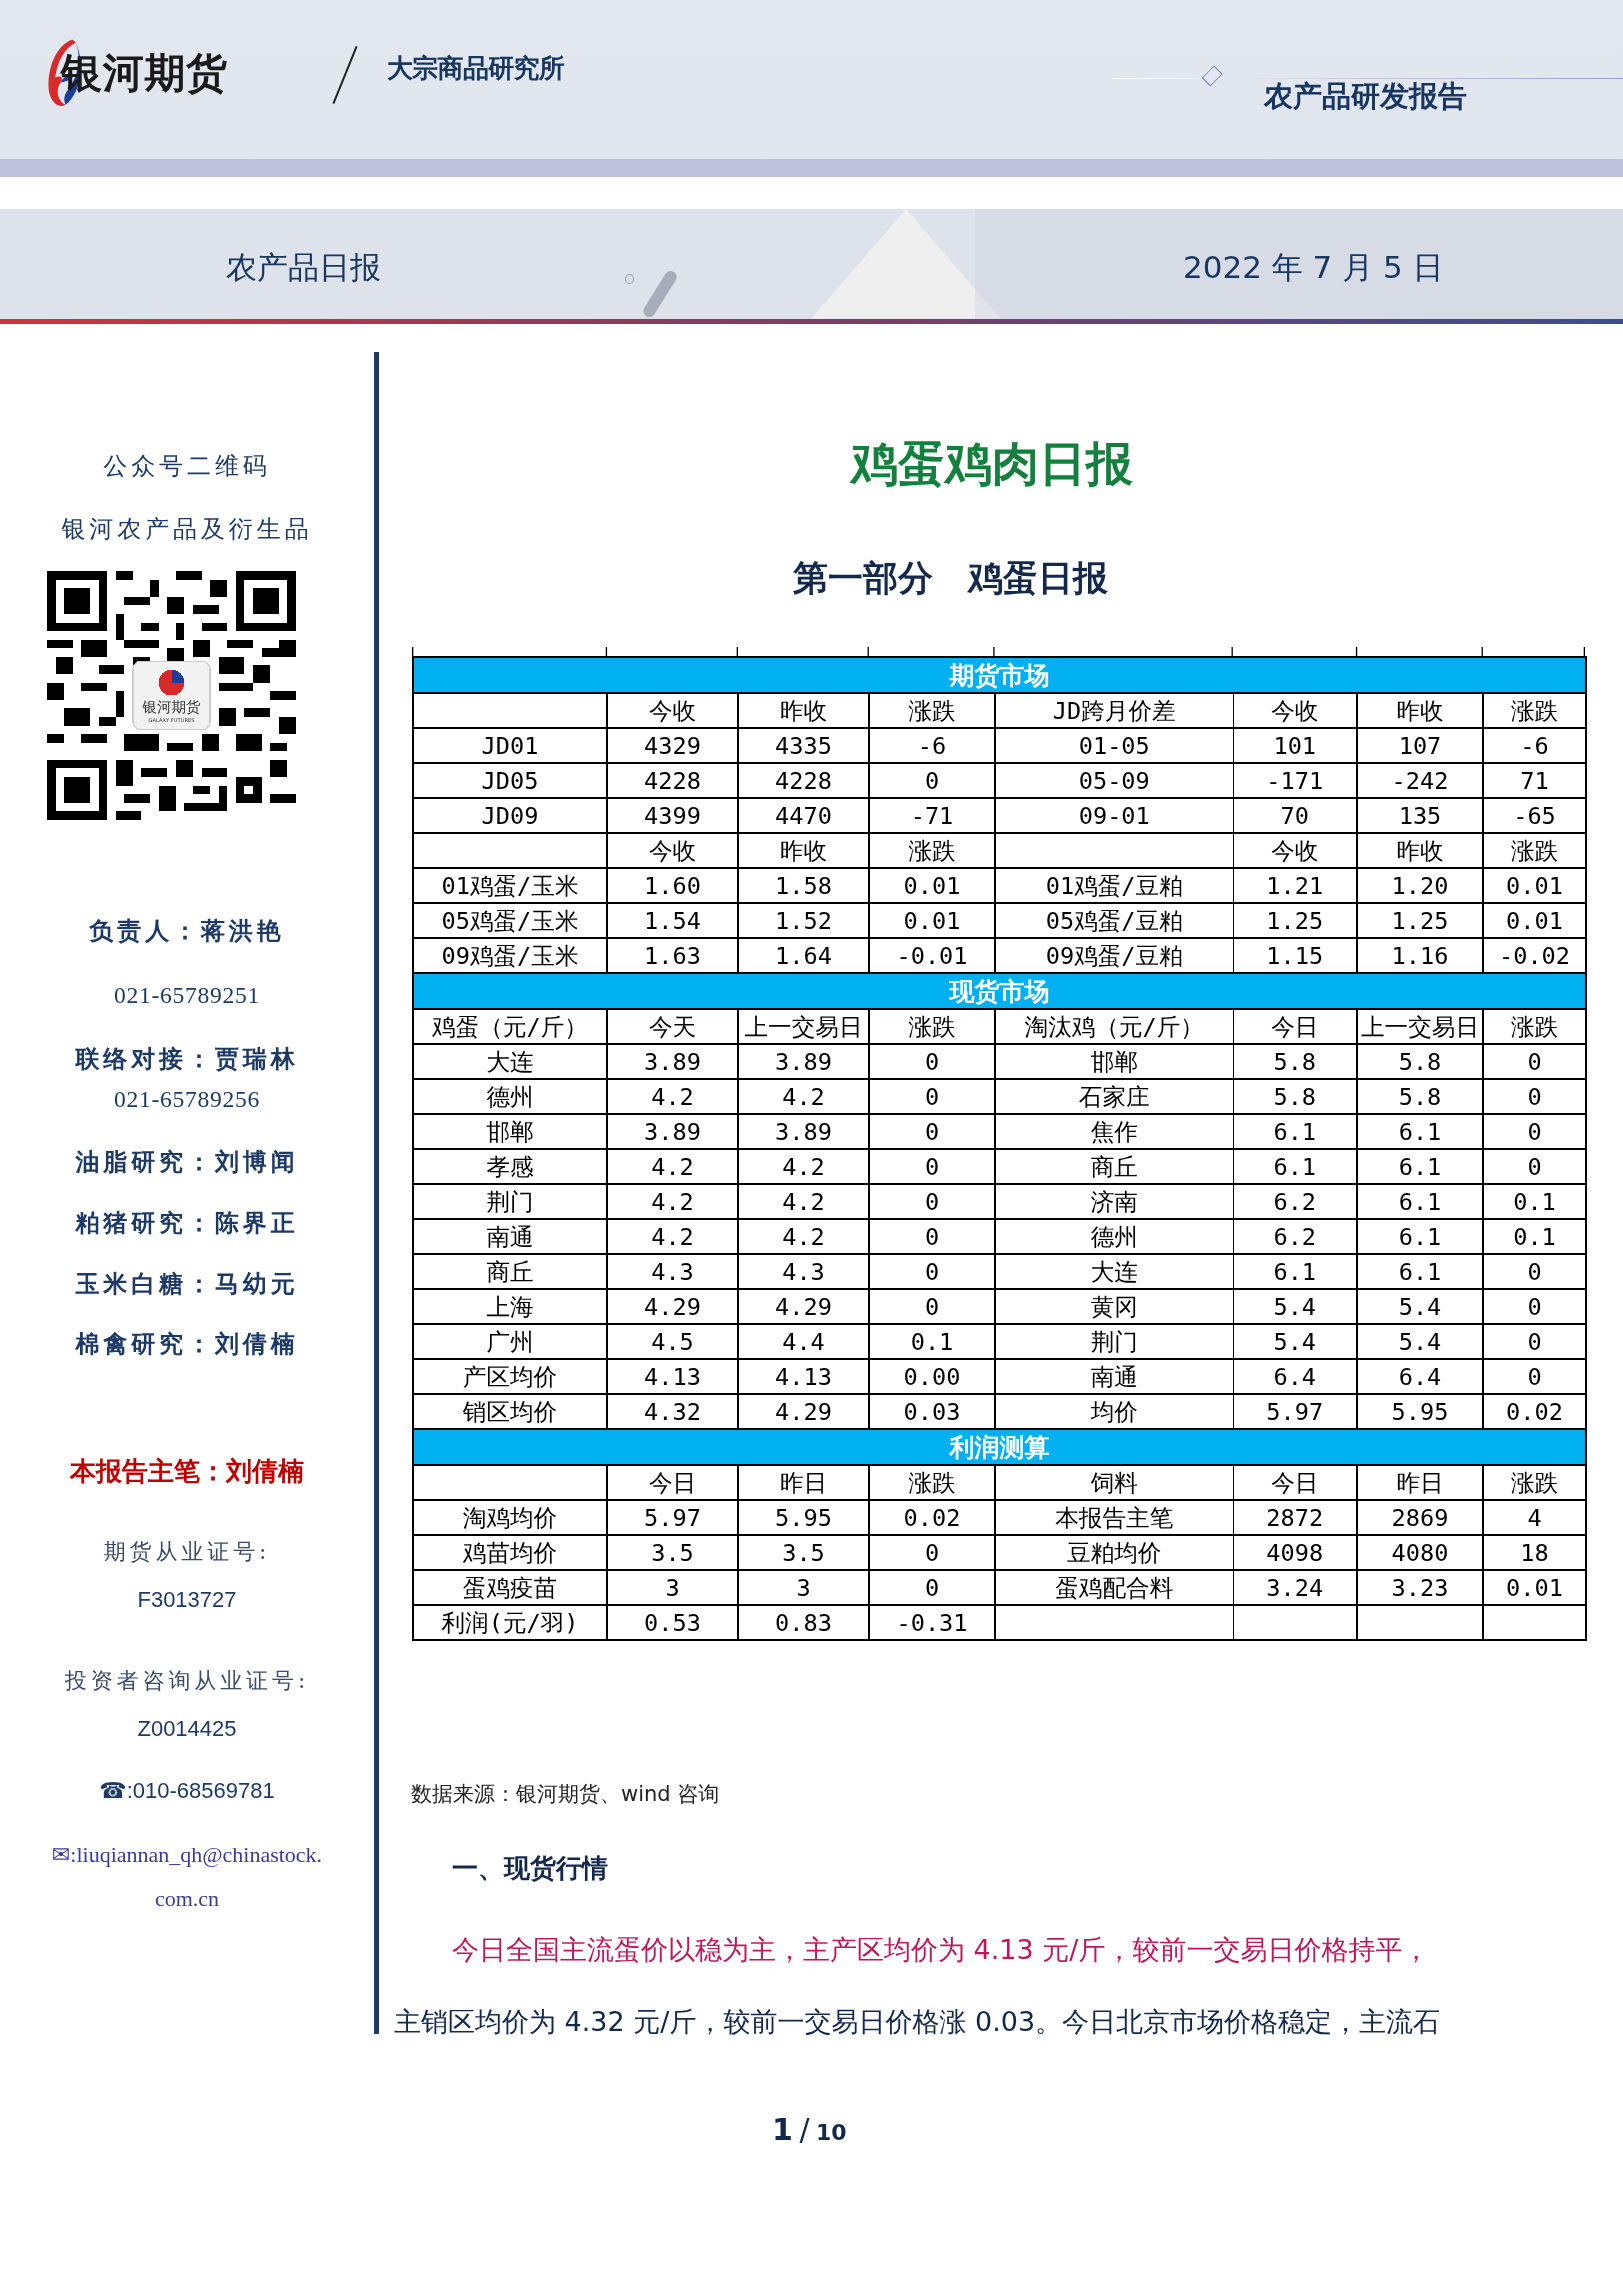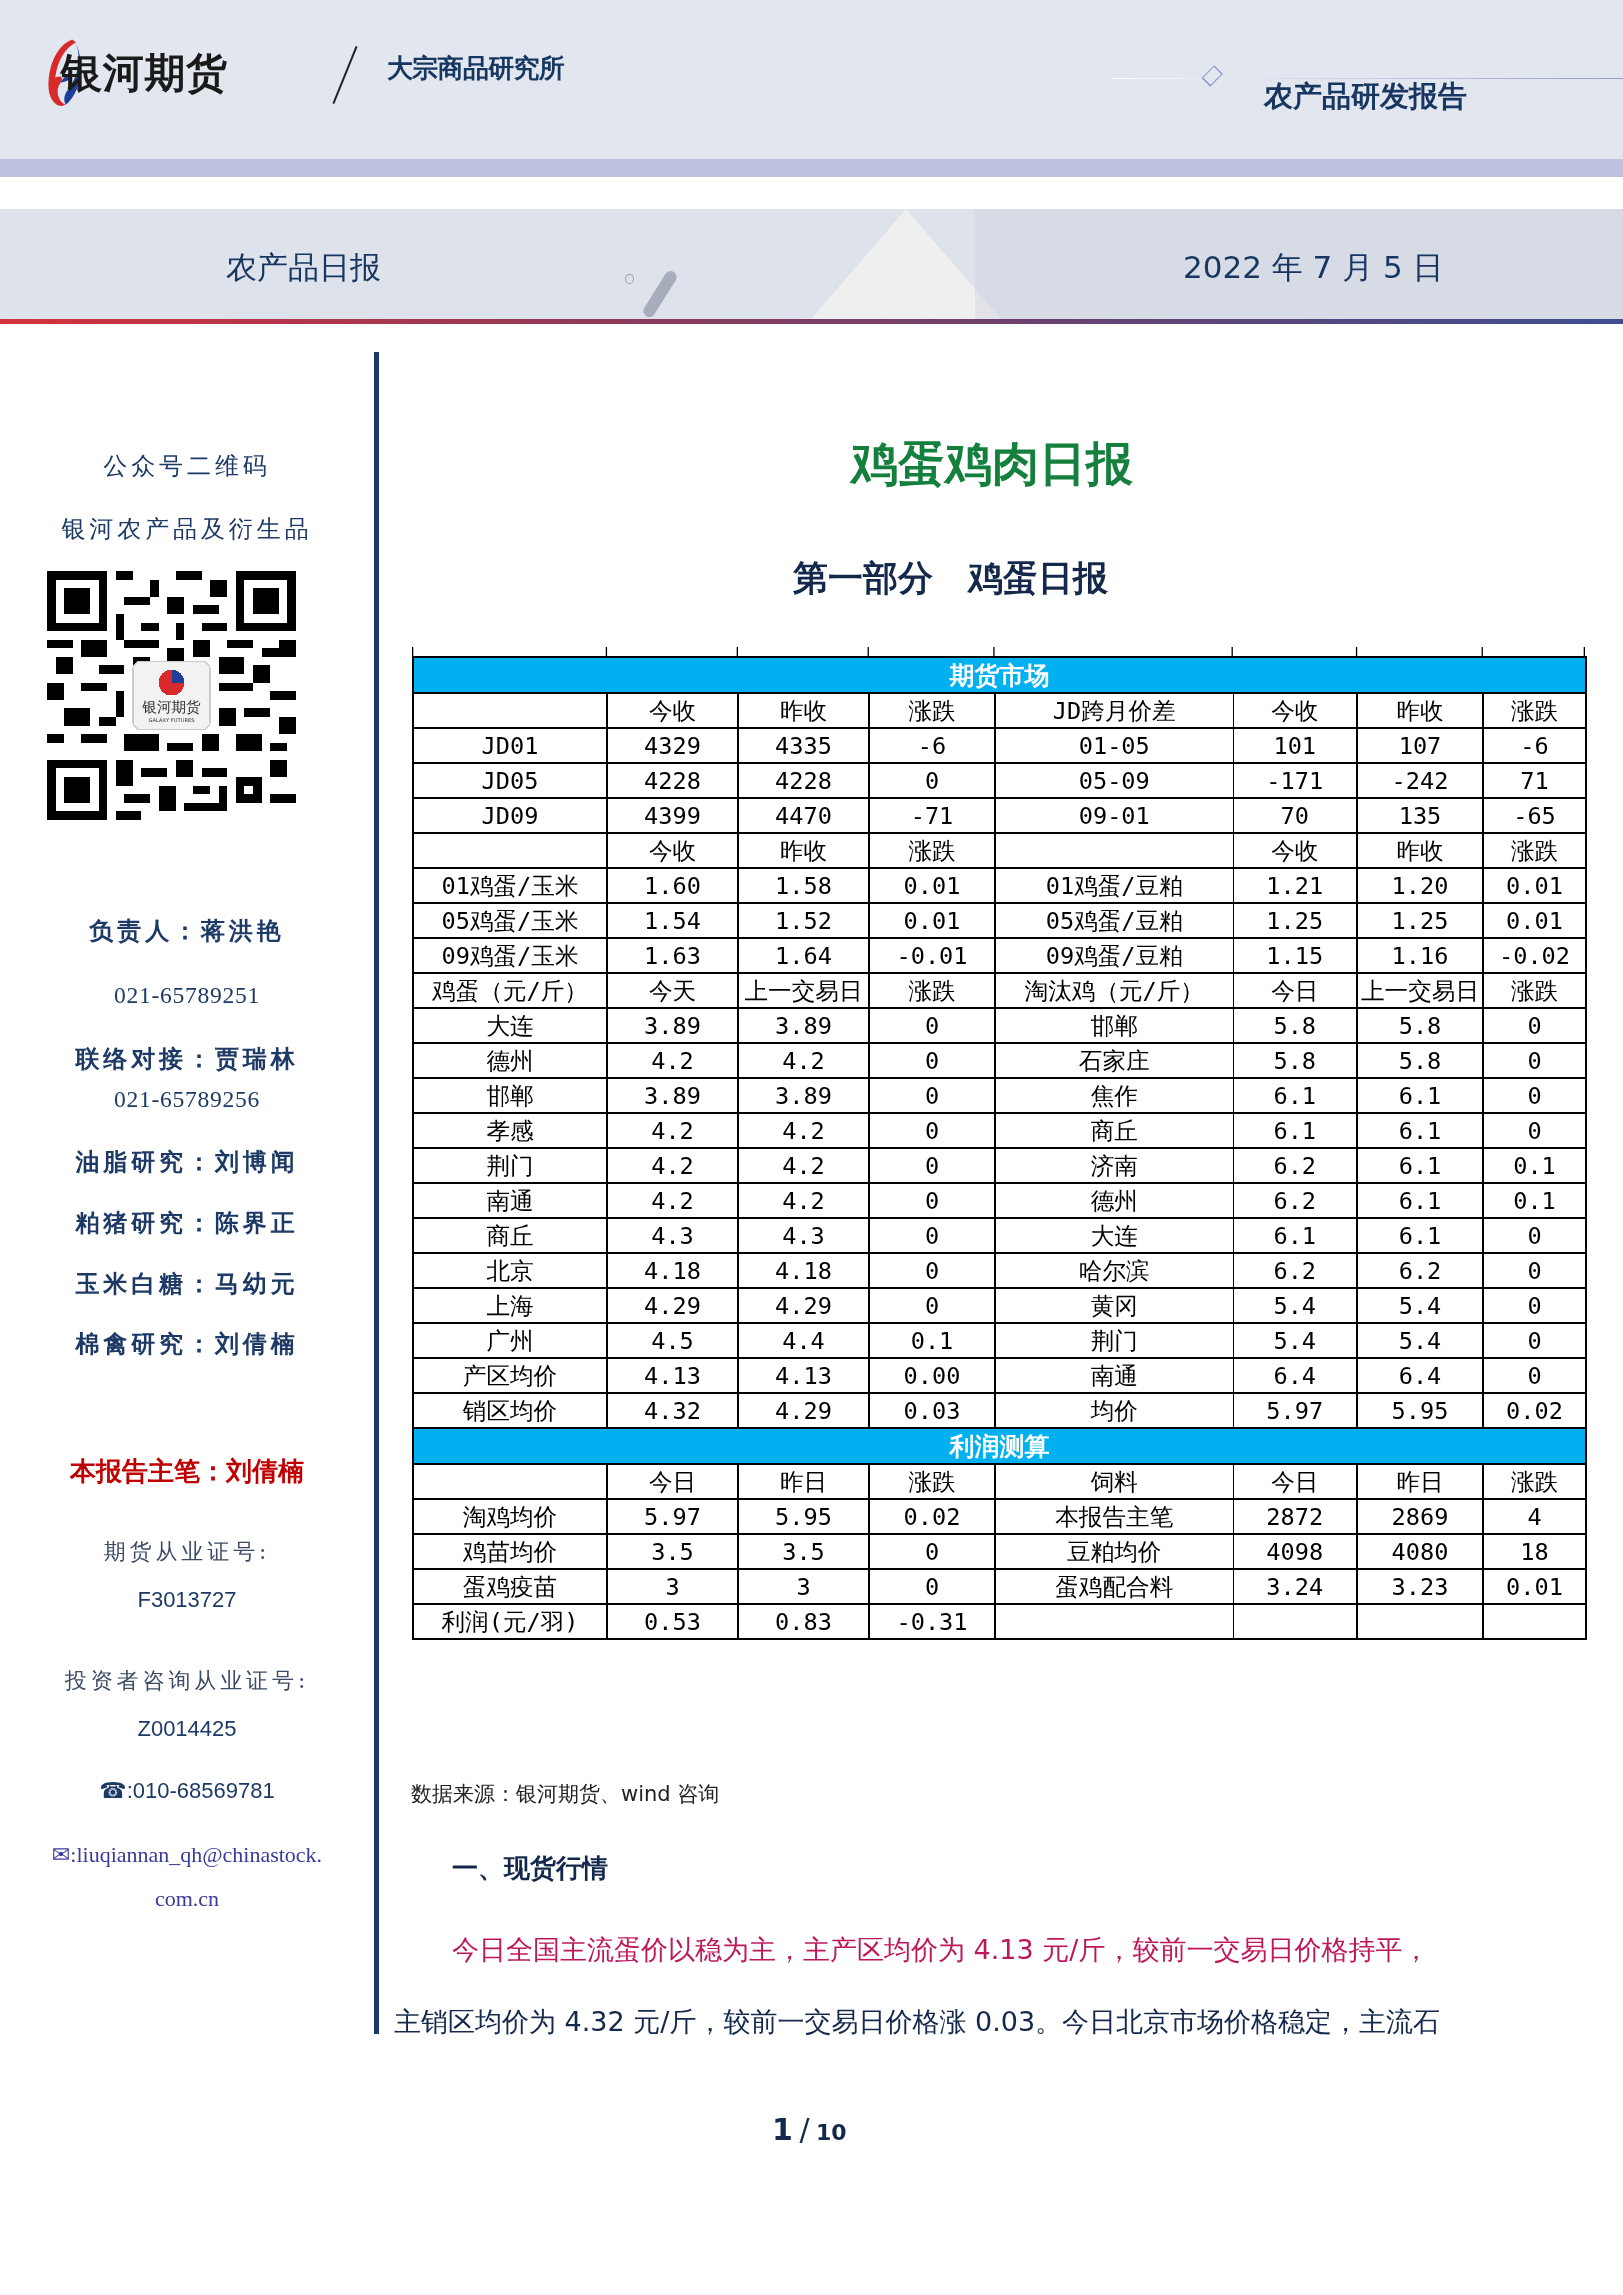--- a/index.html
+++ b/index.html
@@ -285,20 +285,23 @@
     <tr>
         <td>09鸡蛋/玉米</td>
         <td>1.63</td>
         <td>1.64</td>
         <td>-0.01</td>
         <td class="thin">09鸡蛋/豆粕</td>
         <td class="thin">1.15</td>
         <td>1.16</td>
         <td>-0.02</td>
       </tr>
+    <tr class="band">
+        <td colspan="8">现货市场</td>
+      </tr>
     <tr>
         <td>鸡蛋（元/斤）</td>
         <td>今天</td>
         <td>上一交易日</td>
         <td>涨跌</td>
         <td class="thin">淘汰鸡（元/斤）</td>
         <td class="thin">今日</td>
         <td>上一交易日</td>
         <td>涨跌</td>
       </tr>
@@ -363,30 +366,20 @@
         <td>0.1</td>
       </tr>
     <tr>
         <td>商丘</td>
         <td>4.3</td>
         <td>4.3</td>
         <td>0</td>
         <td class="thin">大连</td>
         <td class="thin">6.1</td>
         <td>6.1</td>
-        <td>0</td>
-      </tr>
-    <tr>
-        <td>北京</td>
-        <td>4.18</td>
-        <td>4.18</td>
-        <td>0</td>
-        <td class="thin">哈尔滨</td>
-        <td class="thin">6.2</td>
-        <td>6.2</td>
         <td>0</td>
       </tr>
     <tr>
         <td>上海</td>
         <td>4.29</td>
         <td>4.29</td>
         <td>0</td>
         <td class="thin">黄冈</td>
         <td class="thin">5.4</td>
         <td>5.4</td>

